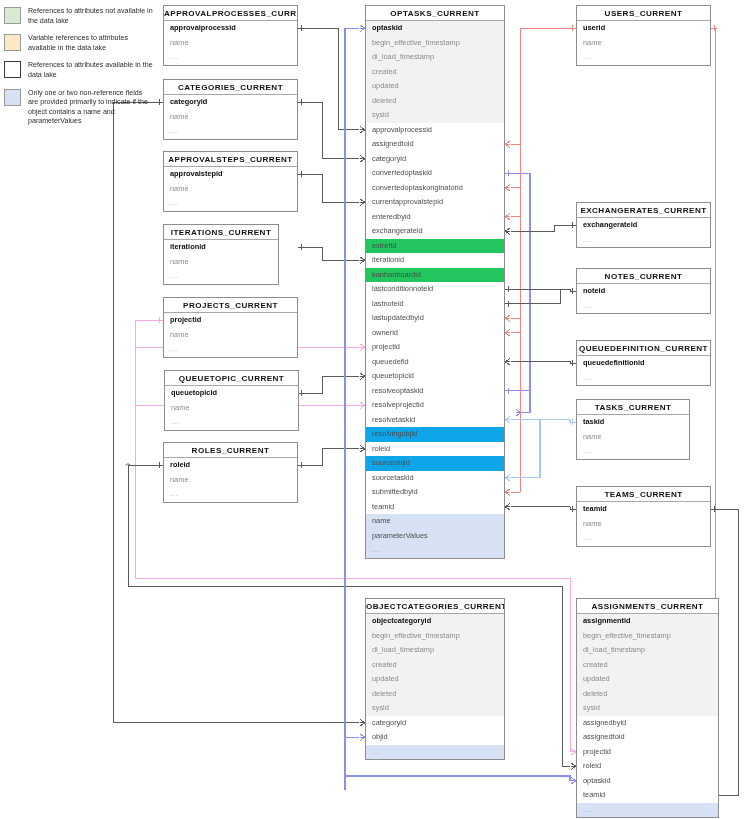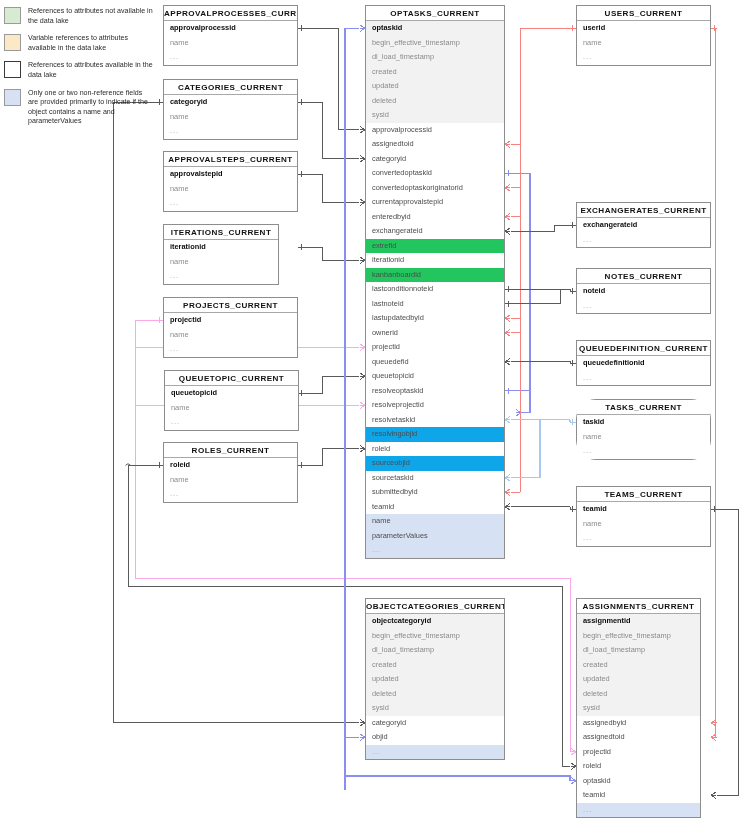--- a/index.html
+++ b/index.html
@@ -386,21 +386,21 @@
       <div class="tbl" style="left: 576px; top: 268px; width: 135px;">
         <div class="tbl-title">NOTES_CURRENT</div>
         <div class="row f-white pk">noteid</div>
         <div class="row f-white ell">...</div>
       </div>
       <div class="tbl" style="left: 576px; top: 340px; width: 135px;">
         <div class="tbl-title">QUEUEDEFINITION_CURRENT</div>
         <div class="row f-white pk">queuedefinitionid</div>
         <div class="row f-white ell">...</div>
       </div>
-      <div class="tbl" style="left: 576px; top: 399px; width: 135px; border-radius: 20px;">
+      <div class="tbl" style="left: 576px; top: 399px; width: 114px;">
         <div class="tbl-title">TASKS_CURRENT</div>
         <div class="row f-white pk">taskid</div>
         <div class="row f-white dim">name</div>
         <div class="row f-white ell">...</div>
       </div>
       <div class="tbl" style="left: 576px; top: 486px; width: 135px;">
         <div class="tbl-title">TEAMS_CURRENT</div>
         <div class="row f-white pk">teamid</div>
         <div class="row f-white dim">name</div>
         <div class="row f-white ell">...</div>
@@ -411,21 +411,21 @@
         <div class="row f-gray dim">begin_effective_timestamp</div>
         <div class="row f-gray dim">dl_load_timestamp</div>
         <div class="row f-gray dim">created</div>
         <div class="row f-gray dim">updated</div>
         <div class="row f-gray dim">deleted</div>
         <div class="row f-gray dim">sysid</div>
         <div class="row f-white">categoryid</div>
         <div class="row f-white">objid</div>
         <div class="row f-blue ell">...</div>
       </div>
-      <div class="tbl" style="left: 576px; top: 598px; width: 125px;">
+      <div class="tbl" style="left: 576px; top: 598px; width: 143px;">
         <div class="tbl-title">ASSIGNMENTS_CURRENT</div>
         <div class="row f-gray pk">assignmentid</div>
         <div class="row f-gray dim">begin_effective_timestamp</div>
         <div class="row f-gray dim">dl_load_timestamp</div>
         <div class="row f-gray dim">created</div>
         <div class="row f-gray dim">updated</div>
         <div class="row f-gray dim">deleted</div>
         <div class="row f-gray dim">sysid</div>
         <div class="row f-white">assignedbyid</div>
         <div class="row f-white">assignedtoid</div>

